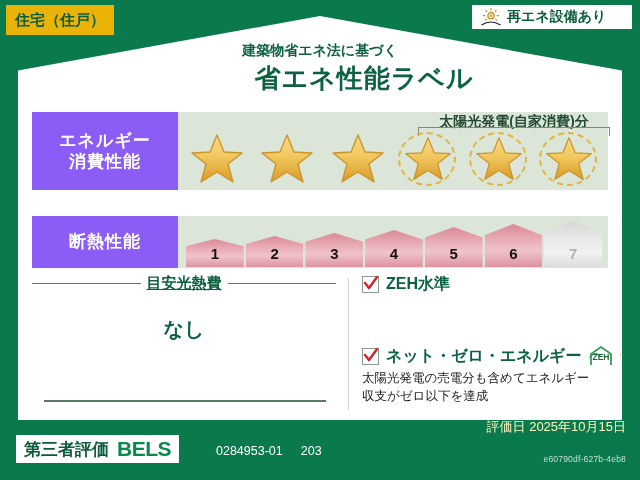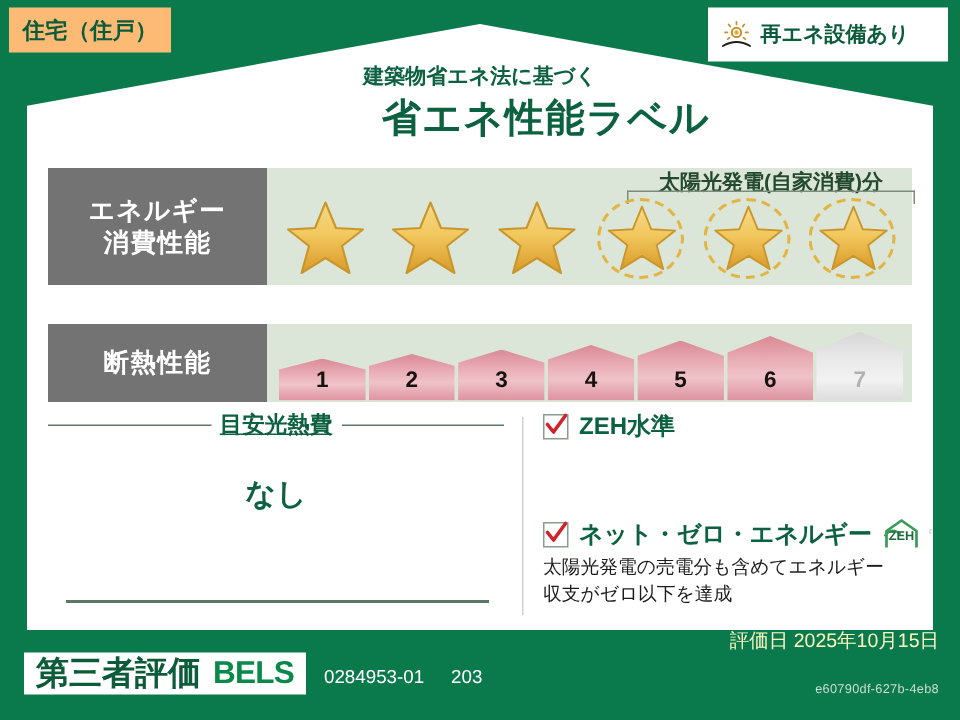--- a/index.html
+++ b/index.html
@@ -23,36 +23,36 @@
     background: #0a7a4d;
   }
 
   
   .category-tag {
     position: absolute;
     left: 6px;
     top: 5px;
     width: 108px;
     height: 30px;
-    background: #fdba74;
+    background: #eab308;
     display: flex;
     align-items: center;
     justify-content: center;
     font-size: 15px;
     font-weight: bold;
     color: #0c5c3b;
     letter-spacing: 0px;
   }
 
   
   .renew-badge {
     position: absolute;
     right: 8px;
     top: 5px;
-    height: 36px;
+    height: 24px;
     width: 160px;
     background: #ffffff;
     display: flex;
     align-items: center;
     gap: 5px;
     padding-left: 8px;
     box-sizing: border-box;
   }
   .renew-badge .sun-ico {
     width: 22px;
@@ -114,21 +114,21 @@
     position: absolute;
     left: 14px;
     width: 576px;
     display: flex;
     align-items: stretch;
   }
   .row-energy { top: 96px; height: 78px; }
   .row-insul  { top: 200px; height: 52px; }
 
   .row-label {
-    background: #737373;
+    background: #8b5cf6;
     color: #ffffff;
     font-size: 17px;
     font-weight: bold;
     display: flex;
     flex-direction: column;
     align-items: center;
     justify-content: center;
     line-height: 1.25;
     flex: 0 0 146px;
     letter-spacing: 1px;
@@ -349,21 +349,21 @@
     left: 16px;
     bottom: 17px;
     height: 28px;
     padding: 0 8px;
     background: #ffffff;
     display: flex;
     align-items: center;
     gap: 8px;
   }
   .bels-jp {
-    font-size: 22px;
+    font-size: 17px;
     font-weight: bold;
     color: #0c5c3b;
     letter-spacing: 0px;
   }
   .bels-en {
     font-size: 21px;
     font-weight: bold;
     color: #0a8a4a;
     letter-spacing: -0.5px;
   }

